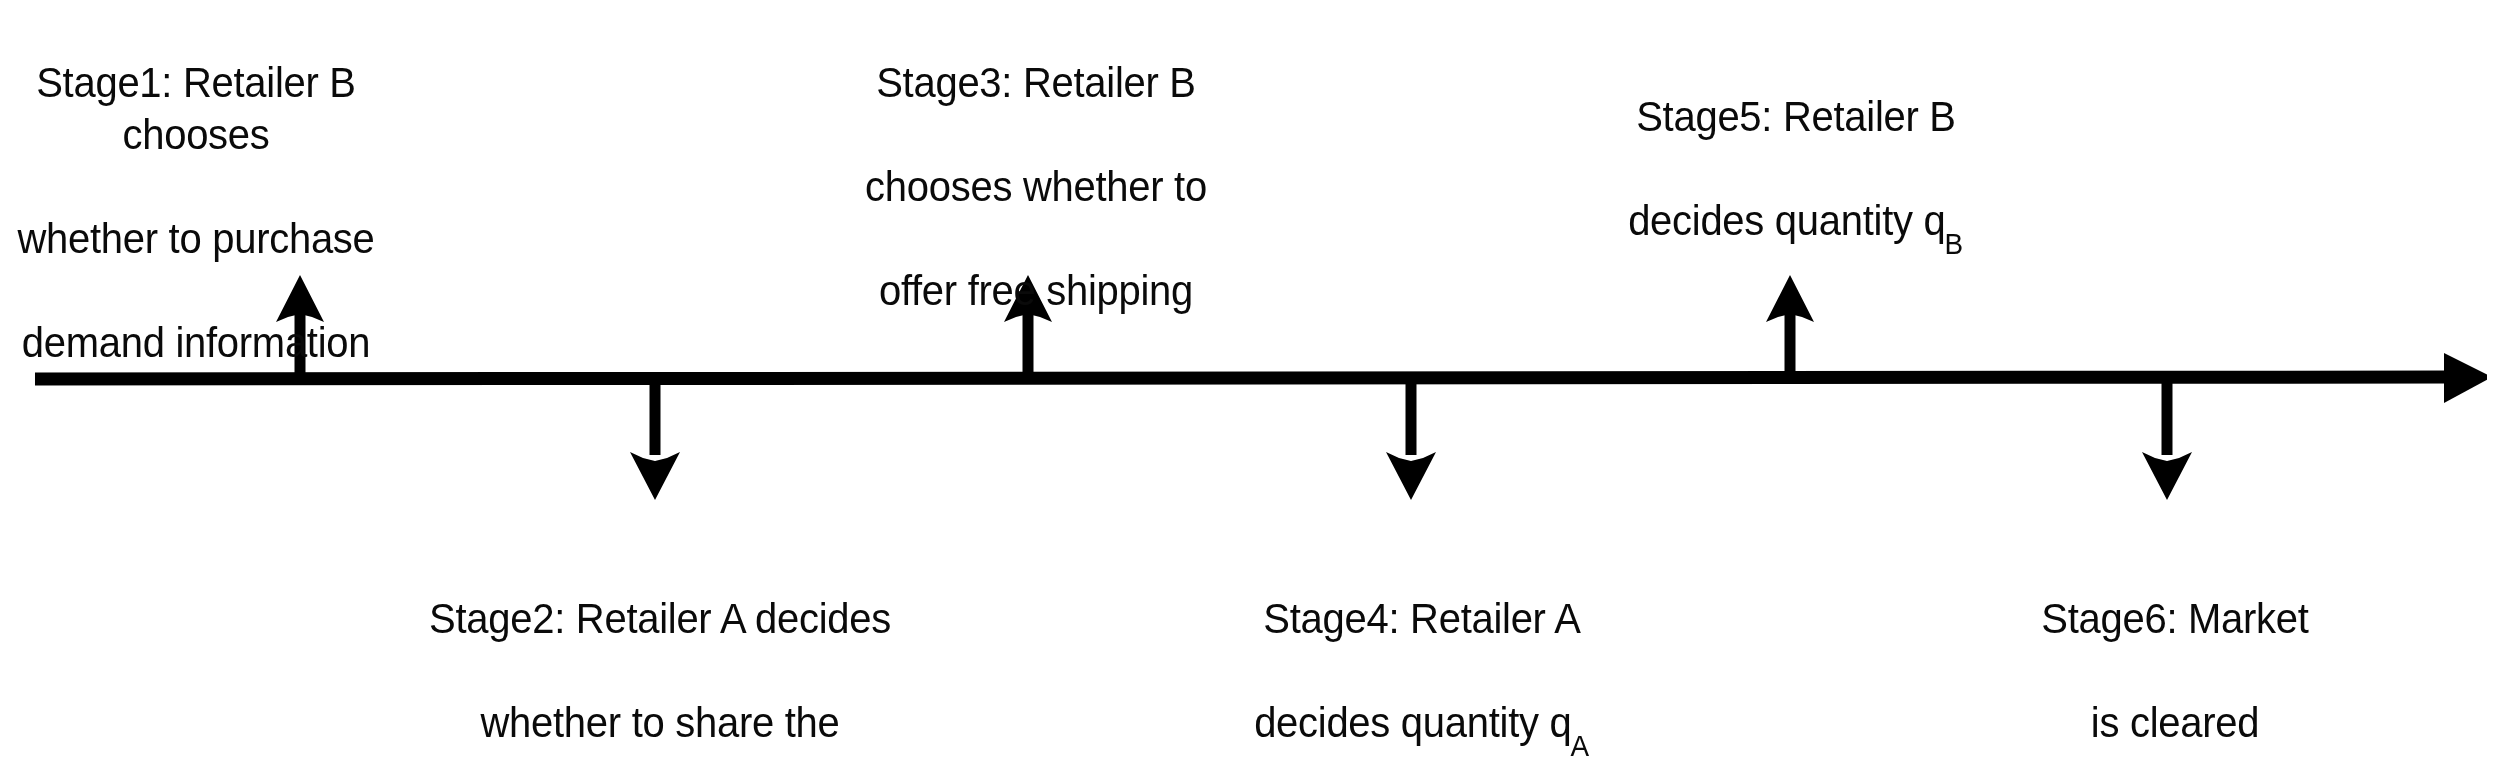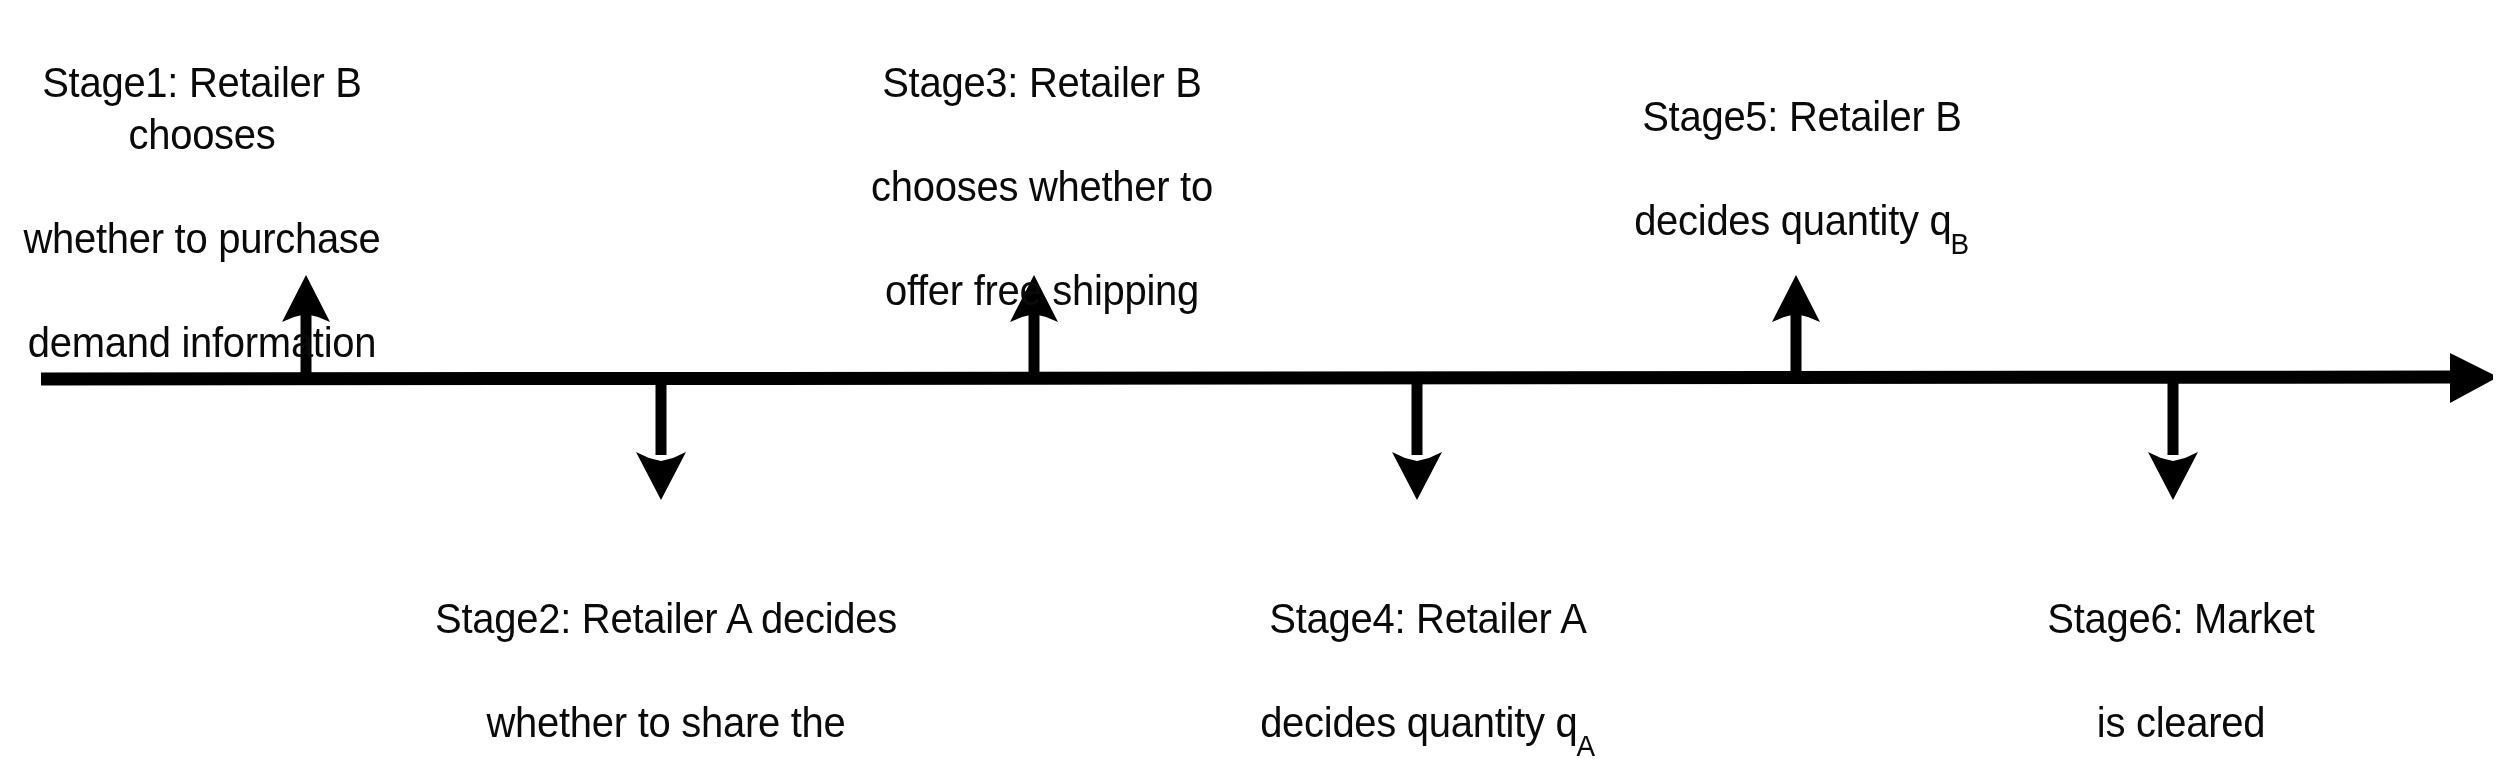--- a/index.html
+++ b/index.html
@@ -8,21 +8,20 @@
     background: #ffffff;
   }
   #stage {
     position: relative;
     width: 2487px;
     height: 779px;
     background: #ffffff;
     overflow: hidden;
     font-family: "Liberation Sans", "DejaVu Sans", sans-serif;
     color: #000000;
-    margin-left: 6px;
   }
   .tl-svg {
     position: absolute;
     left: 0;
     top: 0;
     width: 2499px;
     height: 779px;
   }
   .label {
     position: absolute;

